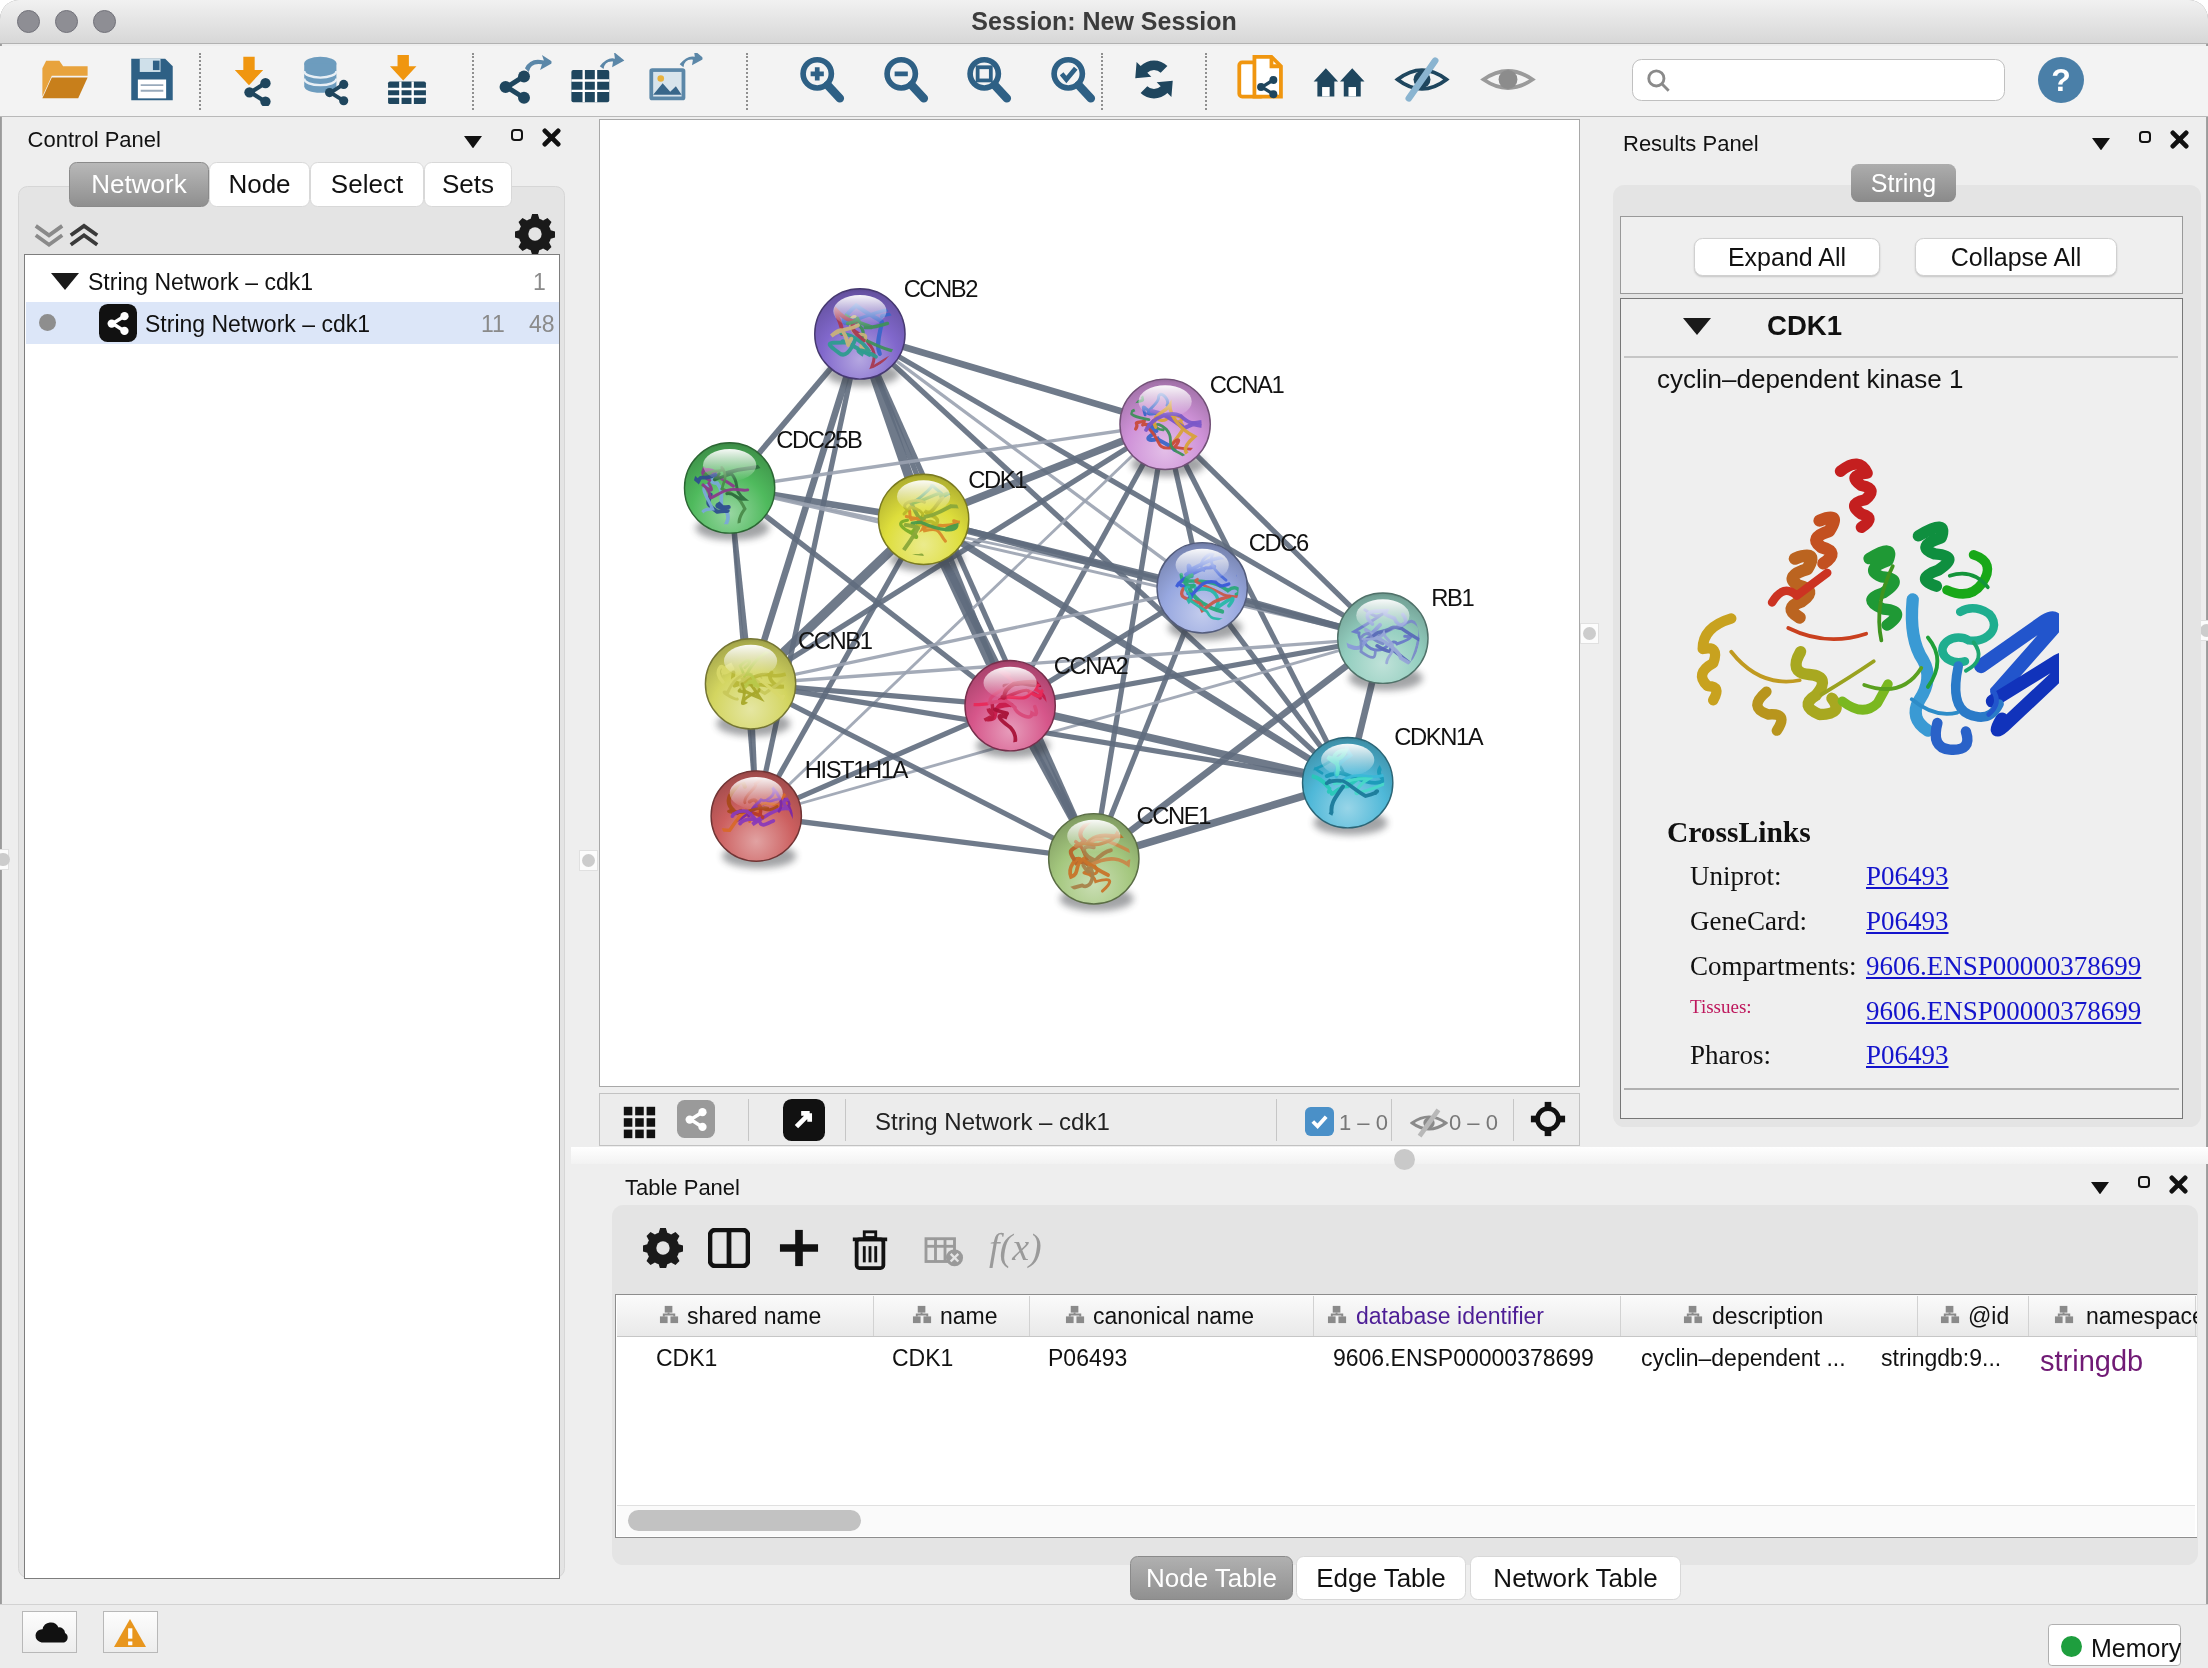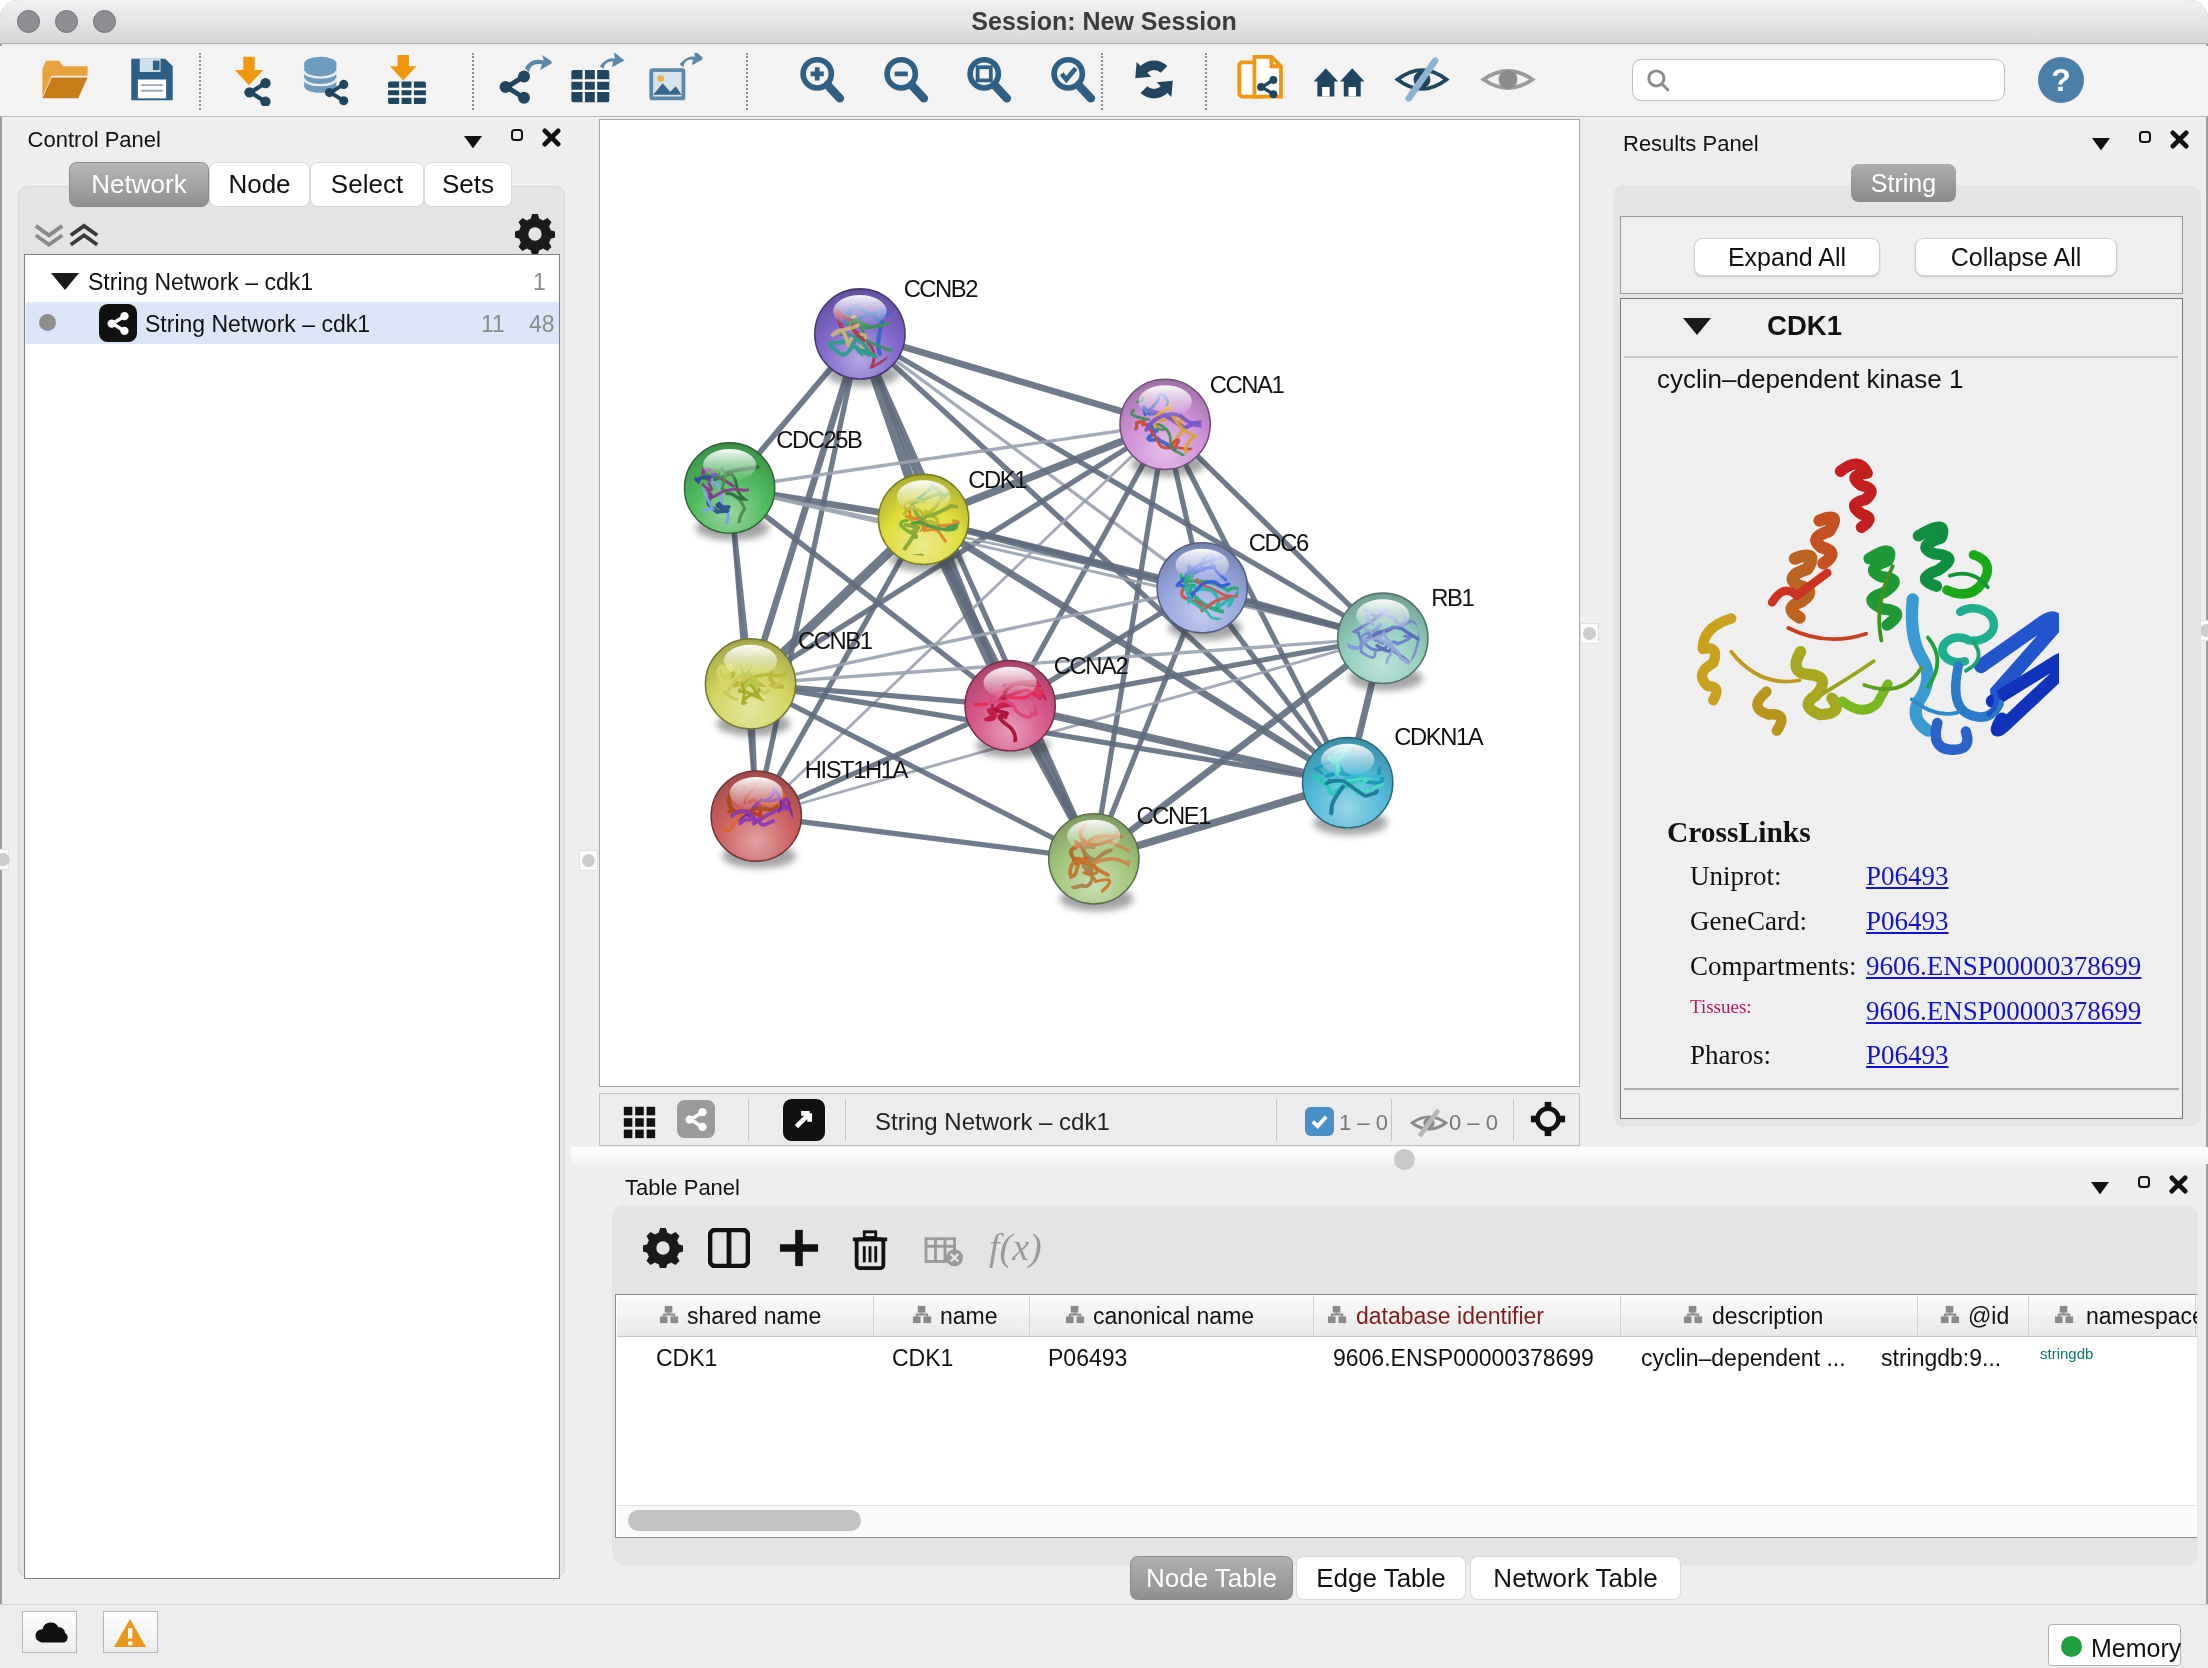--- a/index.html
+++ b/index.html
@@ -701,21 +701,21 @@
           <path d="M10 9 v2 M5 13 v-2 h11 v2" stroke="#8a8a8a" stroke-width="2" fill="none"></path>
         </svg></div>
       <div class="abs" style="left:478px;top:8.6px;font-size:23px;color:#111">canonical name</div>
       <div class="abs" style="left:699px;top:1.9px;width:307px;height:40px;border-right:1.9px solid #d2d2d2"></div>
       <div class="abs" style="left:712px;top:9.5px"><svg width="21" height="21" viewBox="0 0 22 22" style="">
           <rect x="6" y="2" width="8" height="7" fill="#8a8a8a"></rect>
           <rect x="1" y="13" width="8" height="7" fill="#8a8a8a"></rect>
           <rect x="12" y="13" width="8" height="7" fill="#8a8a8a"></rect>
           <path d="M10 9 v2 M5 13 v-2 h11 v2" stroke="#8a8a8a" stroke-width="2" fill="none"></path>
         </svg></div>
-      <div class="abs" style="left:741px;top:8.6px;font-size:23px;color:#7f1d1d">database identifier</div>
+      <div class="abs" style="left:741px;top:8.6px;font-size:23px;color:#4c1d95">database identifier</div>
       <div class="abs" style="left:1006px;top:1.9px;width:297px;height:40px;border-right:1.9px solid #d2d2d2"></div>
       <div class="abs" style="left:1068px;top:9.5px"><svg width="21" height="21" viewBox="0 0 22 22" style="">
           <rect x="6" y="2" width="8" height="7" fill="#8a8a8a"></rect>
           <rect x="1" y="13" width="8" height="7" fill="#8a8a8a"></rect>
           <rect x="12" y="13" width="8" height="7" fill="#8a8a8a"></rect>
           <path d="M10 9 v2 M5 13 v-2 h11 v2" stroke="#8a8a8a" stroke-width="2" fill="none"></path>
         </svg></div>
       <div class="abs" style="left:1097px;top:8.6px;font-size:23px;color:#111">description</div>
       <div class="abs" style="left:1303px;top:1.9px;width:111px;height:40px;border-right:1.9px solid #d2d2d2"></div>
       <div class="abs" style="left:1325px;top:9.5px"><svg width="21" height="21" viewBox="0 0 22 22" style="">
@@ -733,21 +733,21 @@
           <path d="M10 9 v2 M5 13 v-2 h11 v2" stroke="#8a8a8a" stroke-width="2" fill="none"></path>
         </svg></div>
       <div class="abs" style="left:1471px;top:8.6px;font-size:23px;color:#111">namespace</div>
     </div>
     <div class="abs" style="left:656px;top:1345px;font-size:23px;color:#111">CDK1</div>
     <div class="abs" style="left:892px;top:1345px;font-size:23px;color:#111">CDK1</div>
     <div class="abs" style="left:1048px;top:1345px;font-size:23px;color:#111">P06493</div>
     <div class="abs" style="left:1333px;top:1345px;font-size:23px;color:#111">9606.ENSP00000378699</div>
     <div class="abs" style="left:1641px;top:1345px;font-size:23px;color:#111">cyclin–dependent ...</div>
     <div class="abs" style="left:1881px;top:1345px;font-size:23px;color:#111">stringdb:9...</div>
-    <div class="abs" style="left:2040px;top:1345px;font-size:15px;color:#0f766e">stringdb</div>
+    <div class="abs" style="left:2040px;top:1345px;font-size:29px;color:#701a75">stringdb</div>
     <div class="abs" style="left:617px;top:1505px;width:1578px;height:31px;background:#fafafa;border-top:1px solid #e0e0e0"></div>
     <div class="abs" style="left:628px;top:1510px;width:233px;height:21px;background:#c2c2c2;border-radius:10.5px"></div>
     <div class="abs" style="left:1130px;top:1556px;width:163px;height:44px;background:linear-gradient(#b0b0b0,#909090);color:#fff;border:1px solid #8a8a8a;border-radius:7.6px;font-size:26px;text-align:center;line-height:42px">Node Table</div>
     <div class="abs" style="left:1296px;top:1556px;width:170px;height:44px;background:#fff;color:#111;border:1px solid #d8d8d8;border-radius:7.6px;font-size:26px;text-align:center;line-height:42px">Edge Table</div>
     <div class="abs" style="left:1470px;top:1556px;width:211px;height:44px;background:#fff;color:#111;border:1px solid #d8d8d8;border-radius:7.6px;font-size:26px;text-align:center;line-height:42px">Network Table</div>
     <div class="abs" style="left:0;top:1604px;width:2208px;height:65px;background:#ececec;border-top:1.9px solid #d2d2d2"></div>
     <div class="abs" style="left:22px;top:1611px;width:55px;height:42px;background:linear-gradient(#fdfdfd,#ededed);border:1.9px solid #b8b8b8"></div>
     <div class="abs" style="left:30px;top:1618px"><svg width="42" height="30" viewBox="0 0 44 32" style="">
         <path d="M12 26 a7 7 0 0 1 1 -14 a9 9 0 0 1 17 -2 a6.5 6.5 0 0 1 7 6 a5.5 5.5 0 0 1 -1 10 Z" fill="#111"></path>
       </svg></div>

